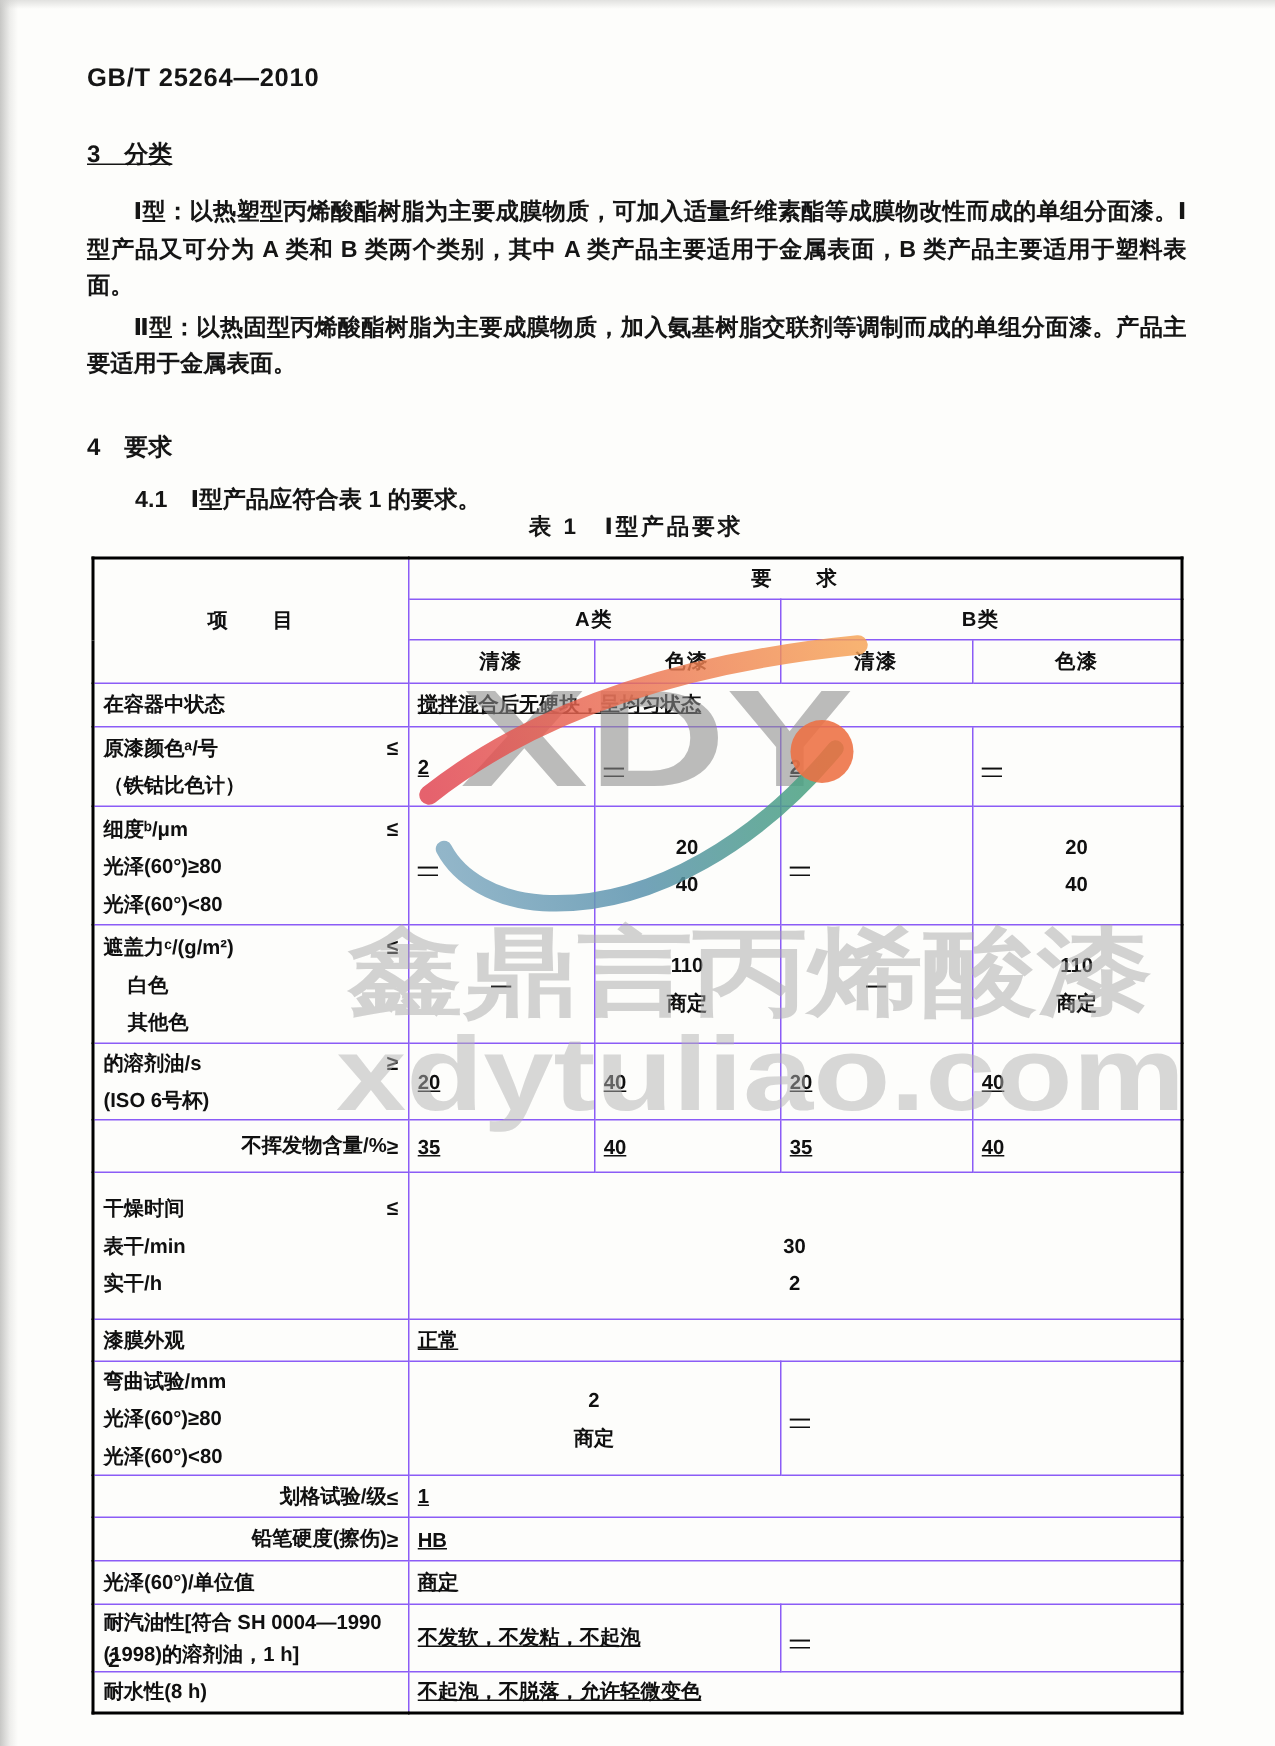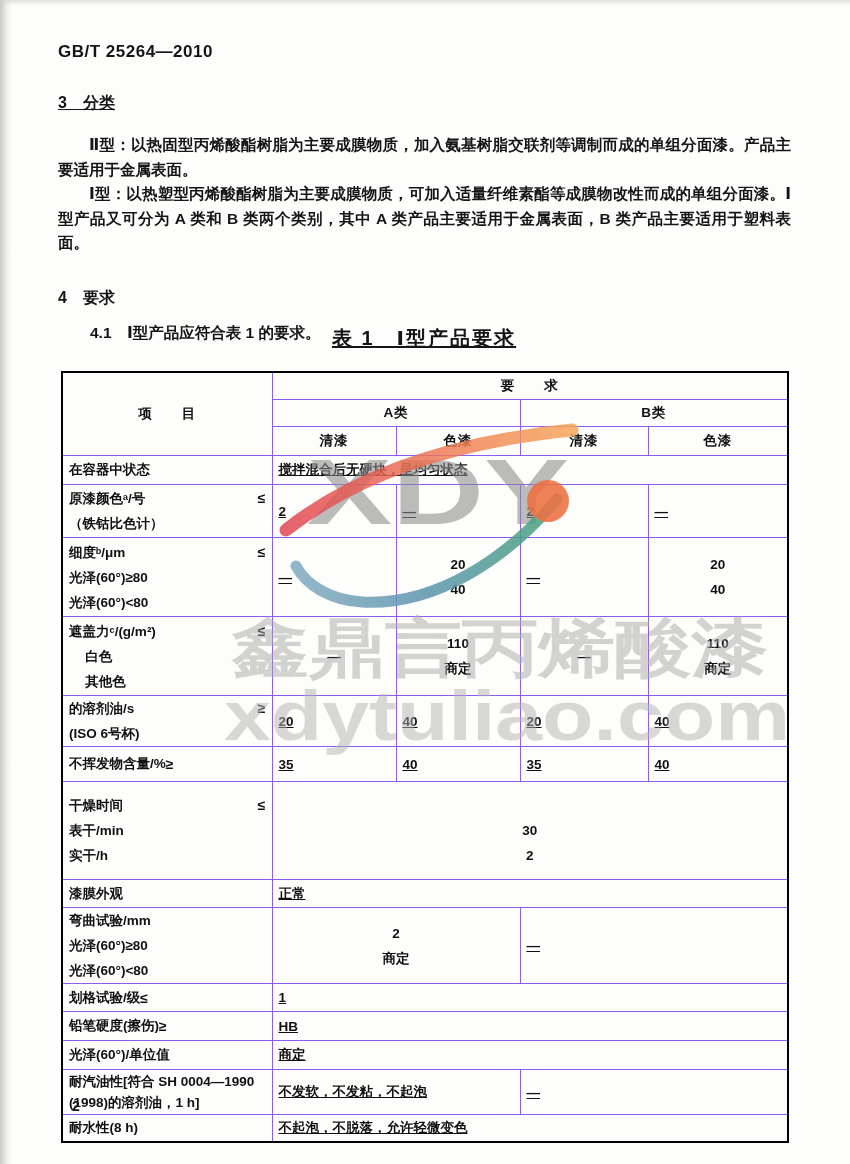--- a/index.html
+++ b/index.html
@@ -13,32 +13,32 @@
     background:linear-gradient(to right,#b5b5b3,#e8e8e6 55%,rgba(255,255,255,0));opacity:.75;z-index:9;}
   .scan-edge-top{position:absolute;left:0;top:0;width:100%;height:6px;
     background:linear-gradient(to bottom,#cfcfcd,rgba(255,255,255,0));opacity:.6;z-index:9;}
 
   .doc-header{position:absolute;left:58px;top:42px;font-size:17px;font-weight:bold;letter-spacing:.5px;text-align:right;}
   .sec-title{position:absolute;left:58px;font-size:16px;font-weight:bold;}
   .body-text{position:absolute;left:58px;width:733px;font-size:15.5px;line-height:24.5px;
     font-weight:bold;text-align:justify;}
   .body-text p{margin:0;text-indent:2em;}
   .clause{position:absolute;left:58px;font-size:15.5px;font-weight:bold;margin-left:32px;}
-  .tbl-caption{position:absolute;left:61px;top:325px;width:726px;text-align:center;
-    font-size:20px;font-weight:bold;letter-spacing:2px;text-decoration:underline;}
+  .tbl-caption{position:absolute;left:61px;top:342px;width:726px;text-align:center;
+    font-size:15px;font-weight:bold;letter-spacing:2px;}
 
   table.t1{position:absolute;left:61px;top:371px;width:726px;border-collapse:collapse;
     table-layout:fixed;border:2px solid #000;font-size:13.5px;font-weight:bold;color:#101010;}
   table.t1 td{border:1px solid #8b5cf6;padding:0 6px;vertical-align:middle;}
   .ch{text-align:center;letter-spacing:1px;}
   .lbl{vertical-align:top;text-align:left;padding:2px 9px 2px 9px;line-height:25px;}
   .lbl .l1{display:flex;justify-content:space-between;align-items:flex-end;}
   .lbl .ind{padding-left:1.2em;}
   .lblc{text-align:left;padding:0 9px;}
-  .lblc .l1{display:flex;justify-content:flex-start;align-items:center;}
+  .lblc .l1{display:flex;justify-content:flex-end;align-items:center;}
   .val{text-align:left;text-decoration:underline;}
   .vtop{vertical-align:top;padding-top:3px;}
   .stack{vertical-align:top;text-align:center;line-height:25px;}
   .pt27{padding-top:27px;}
   .pt24{padding-top:24px;}
   .sym{font-size:14px;}
   .h26 td{height:26px;} .h28 td{height:28px;margin-top:31px;} .h52 td{height:52px;}
   .h78 td{height:78px;} .h42 td{height:42px;} .h34 td{height:34px;}
   .h72 td{height:72px;} .h27 td{height:27px;} .h73 td{height:73px;}
   .h44 td{height:44px;} .gas-lbl{line-height:21px;padding-top:3px;}
@@ -51,22 +51,22 @@
 <body>
 
 <div class="scan-edge-left"></div>
 <div class="scan-edge-top"></div>
 
 <div class="doc-header">GB/T 25264—2010</div>
 
 <div class="sec-title" style="top:93px;text-decoration:underline;">3　分类</div>
 
 <div class="body-text" style="top:130px;">
+  <p>Ⅰ型：以热塑型丙烯酸酯树脂为主要成膜物质，可加入适量纤维素酯等成膜物改性而成的单组分面漆。Ⅰ型产品又可分为 A 类和 B 类两个类别，其中 A 类产品主要适用于金属表面，B 类产品主要适用于塑料表面。</p>
   <p style="margin-top:3px;">Ⅱ型：以热固型丙烯酸酯树脂为主要成膜物质，加入氨基树脂交联剂等调制而成的单组分面漆。产品主要适用于金属表面。</p>
-  <p>Ⅰ型：以热塑型丙烯酸酯树脂为主要成膜物质，可加入适量纤维素酯等成膜物改性而成的单组分面漆。Ⅰ型产品又可分为 A 类和 B 类两个类别，其中 A 类产品主要适用于金属表面，B 类产品主要适用于塑料表面。</p>
 </div>
 
 <div class="sec-title" style="top:288px;">4　要求</div>
 
 <div class="clause" style="top:323px;">4.1　Ⅰ型产品应符合表 1 的要求。</div>
 
 <div class="tbl-caption">表 1　Ⅰ型产品要求</div>
 
 <table class="t1">
   <colgroup>

